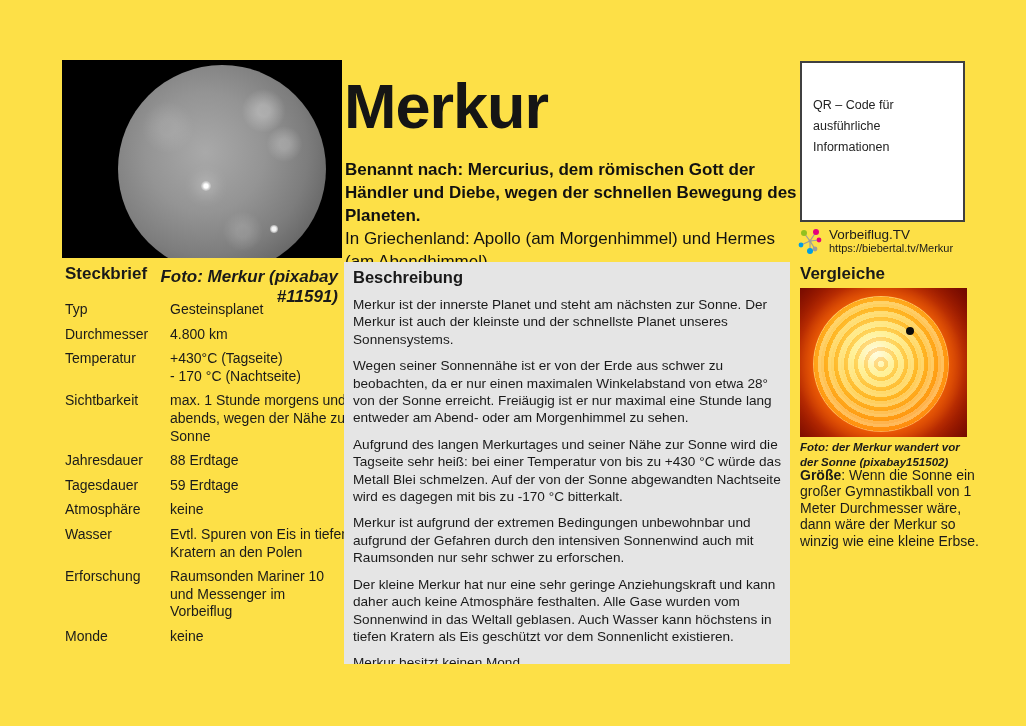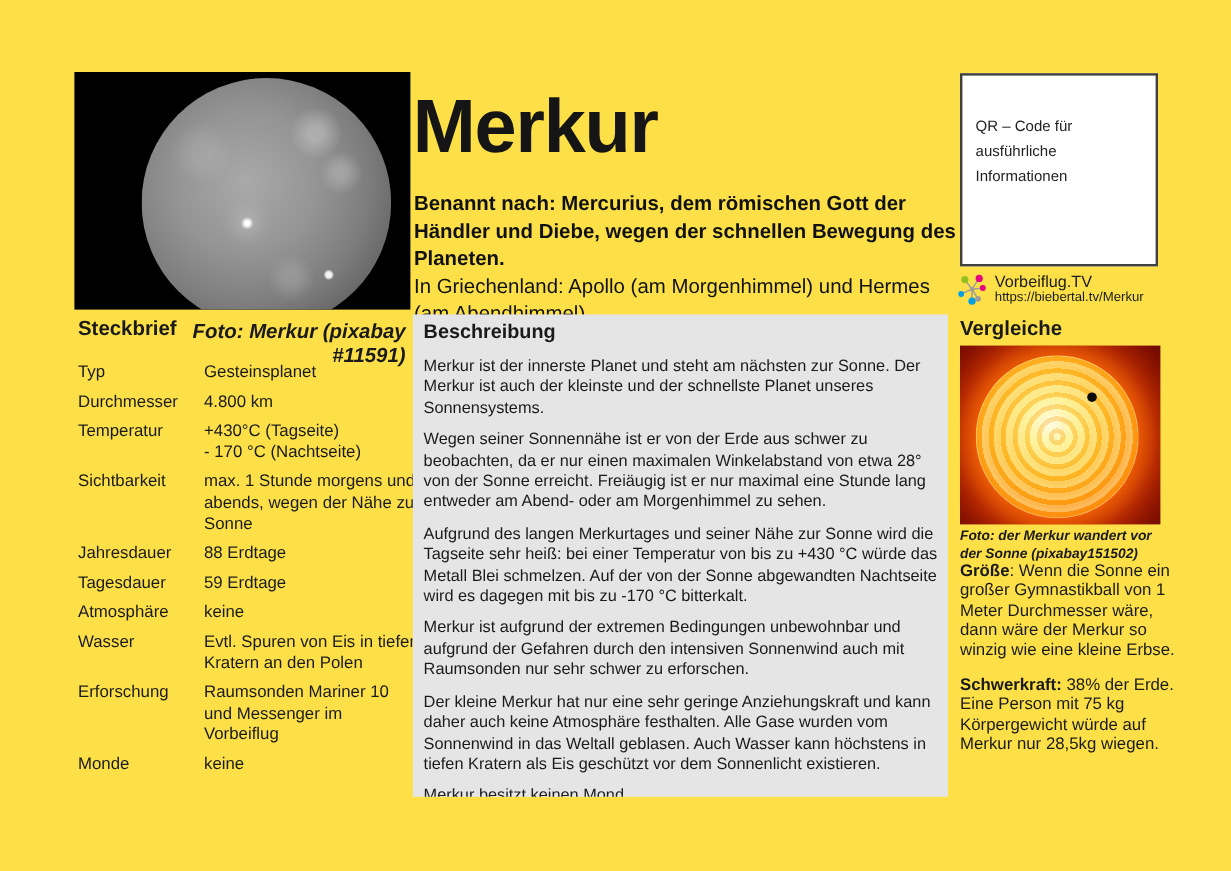--- a/index.html
+++ b/index.html
@@ -173,16 +173,15 @@
 
   <div class="comparison-heading">Vergleiche</div>
   <div class="sun-photo">
     <div class="sun-sphere"></div>
     <div class="mercury-dot"></div>
   </div>
   <div class="sun-caption">Foto: der Merkur wandert vor der Sonne (pixabay151502)</div>
 
   <div class="compare-text">
     <p><span class="lead">Größe</span><span>: Wenn die Sonne ein großer Gymnastikball von 1 Meter Durchmesser wäre, dann wäre der Merkur so winzig wie eine kleine Erbse.</span></p>
-    <p><span class="lead">Schwerkraft:</span><span> 38% der Erde. Eine Person mit 75 kg Körpergewicht würde auf Merkur nur 28,5kg wiegen.</span></p>
   </div>
 
 </div>
 
 </body></html>

